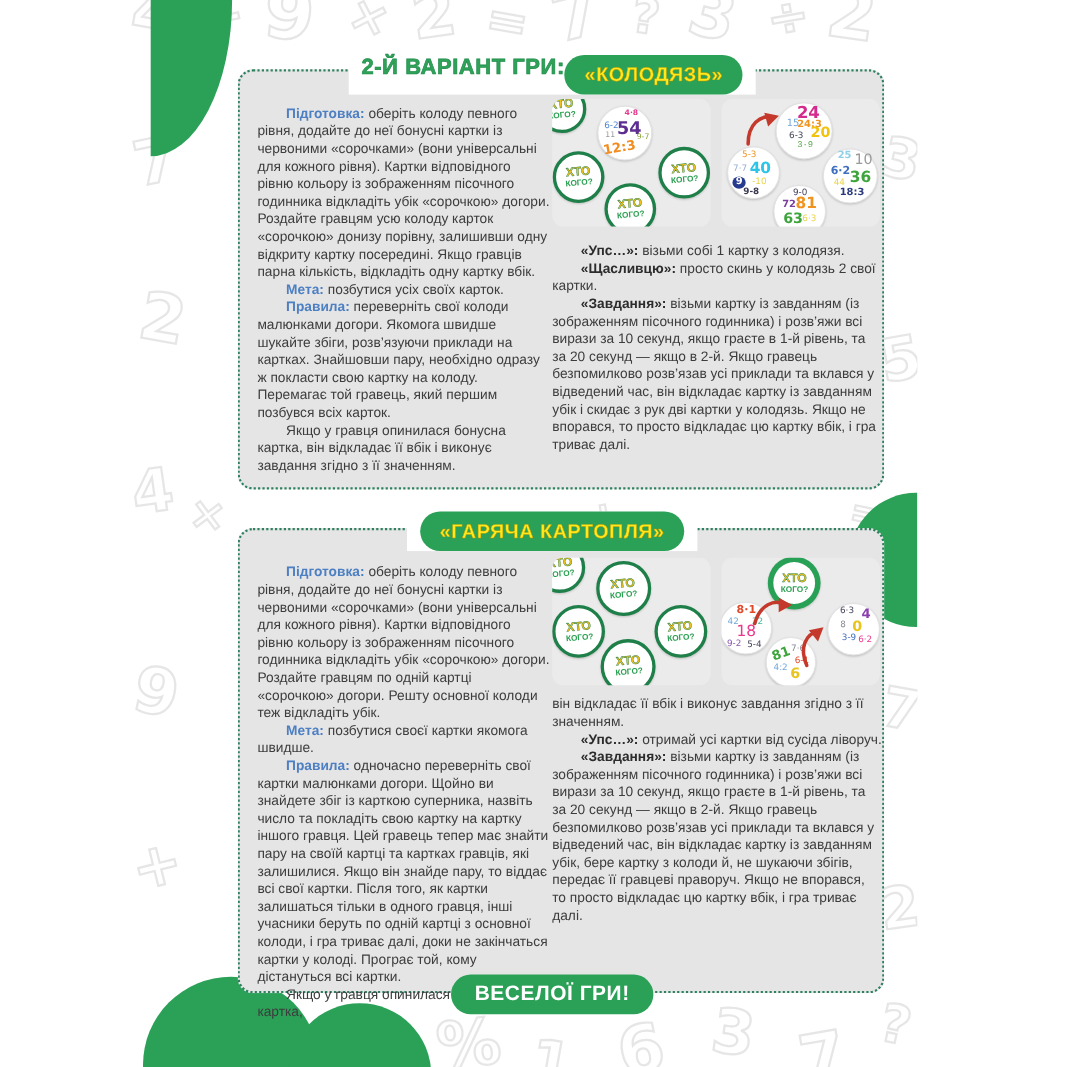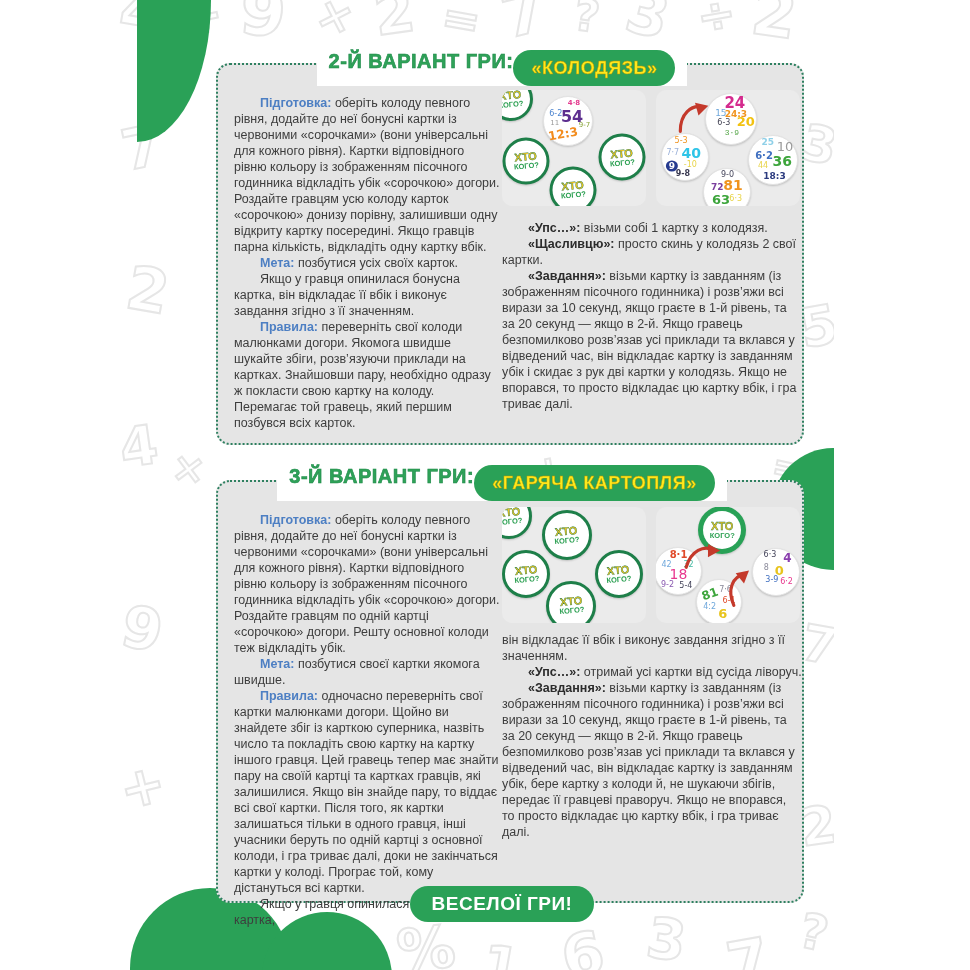--- a/index.html
+++ b/index.html
@@ -107,22 +107,22 @@
 
     <div class="blob blob-tl"></div>
     <div class="blob half-right"></div>
     <div class="blob cloud1"></div>
     <div class="blob cloud2"></div>
 
     <section class="box box1">
       <div class="col-left">
           <p class="para"><b class="kw blue">Підготовка: </b>оберіть колоду певного рівня, додайте до неї бонусні картки із червоними «сорочками» (вони універсальні для кожного рівня). Картки відповідного рівню кольору із зображенням пісочного годинника відкладіть убік «сорочкою» догори. Роздайте гравцям усю колоду карток «сорочкою» донизу порівну, залишивши одну відкриту картку посередині. Якщо гравців парна кількість, відкладіть одну картку вбік.</p>
           <p class="para"><b class="kw blue">Мета: </b>позбутися усіх своїх карток.</p>
+          <p class="para"><b class="kw blue">Правила: </b>переверніть свої колоди малюнками догори. Якомога швидше шукайте збіги, розв’язуючи приклади на картках. Знайшовши пару, необхідно одразу ж покласти свою картку на колоду. Перемагає той гравець, який першим позбувся всіх карток.</p>
           <p class="para">Якщо у гравця опинилася бонусна картка, він відкладає її вбік і виконує завдання згідно з її значенням.</p>
-          <p class="para"><b class="kw blue">Правила: </b>переверніть свої колоди малюнками догори. Якомога швидше шукайте збіги, розв’язуючи приклади на картках. Знайшовши пару, необхідно одразу ж покласти свою картку на колоду. Перемагає той гравець, який першим позбувся всіх карток.</p>
         </div>
       <div class="photos">
         <div class="photo">
             <div class="card back" style="left: 6%; top: 8%; width: 44px; height: 44px;">
               <div class="backin">
                 <span class="w1">ХТО</span>
                 <span class="w2">КОГО?</span>
               </div>
             </div>
             <div class="card face" style="left: 46%; top: 27%; width: 50px; height: 50px;">
@@ -286,21 +286,20 @@
 
     <div class="header h1">
       <div class="hinner">
         <span class="hprefix">2-Й ВАРІАНТ ГРИ:</span>
         <span class="hpill">«КОЛОДЯЗЬ»</span>
       </div>
     </div>
 
     <div class="header h2">
       <div class="hinner">
-        <span class="hprefix">3-Й ВАРІАНТ ГРИ:</span>
         <span class="hpill">«ГАРЯЧА КАРТОПЛЯ»</span>
       </div>
     </div>
 
     <div class="footer">
       <span class="fpill">ВЕСЕЛОЇ ГРИ!</span>
     </div>
 
   </div>
 </div>

